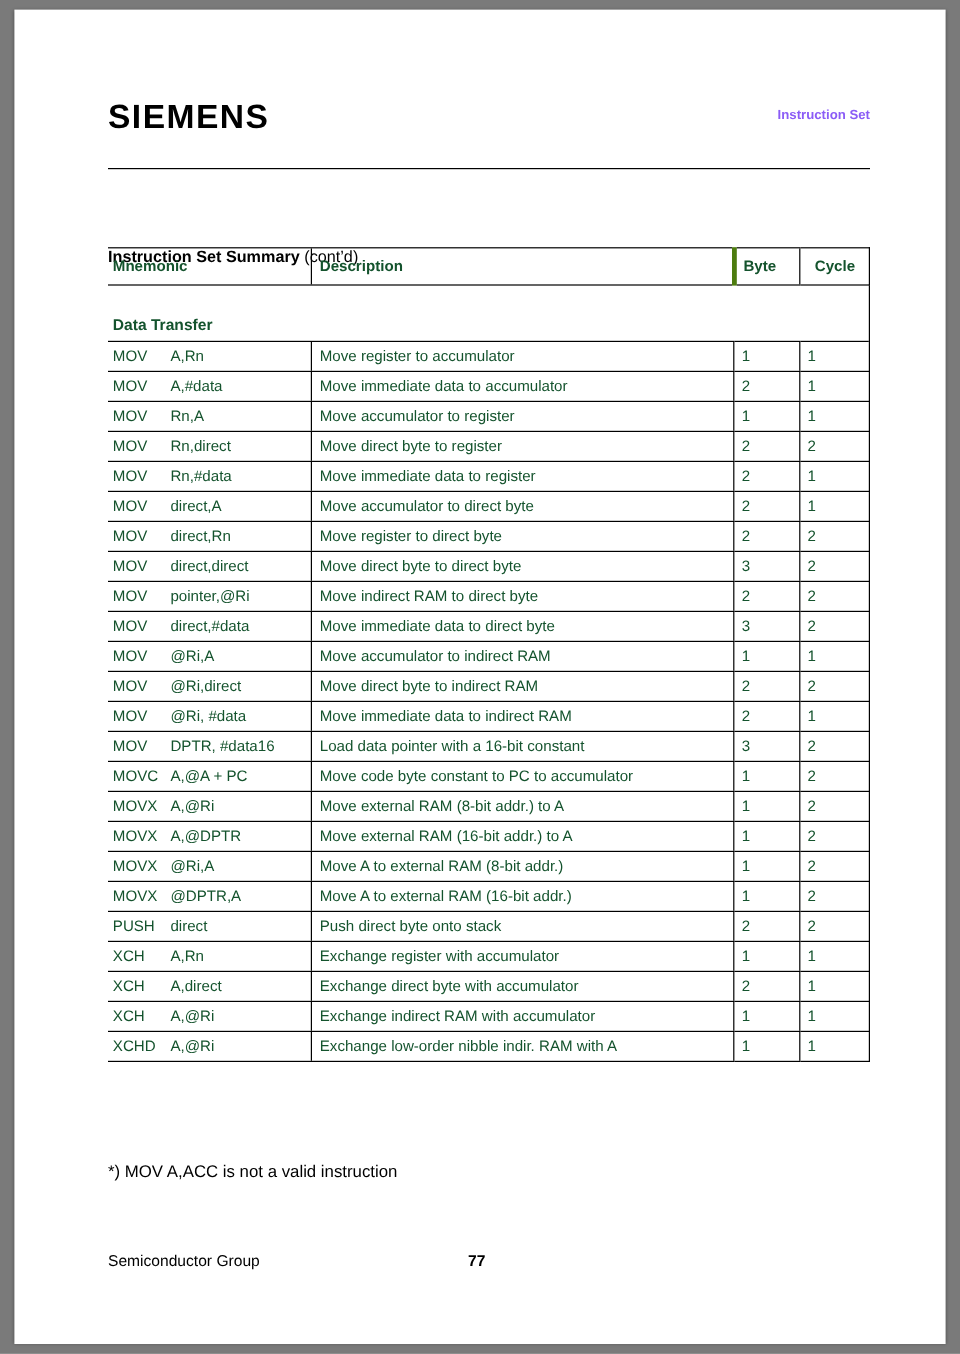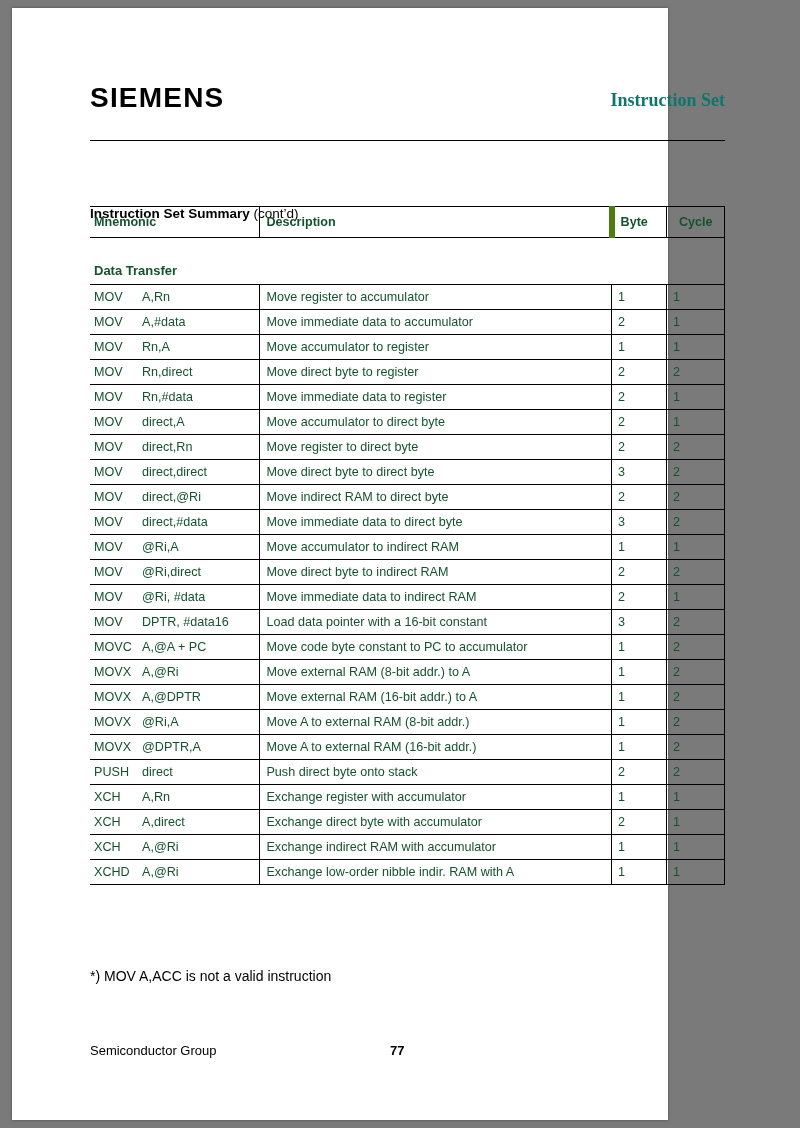--- a/index.html
+++ b/index.html
@@ -10,21 +10,21 @@
   body {
     width: 800px;
     height: 1128px;
     font-family: "Liberation Sans", sans-serif;
     -webkit-font-smoothing: antialiased;
   }
   .page {
     position: absolute;
     left: 12px;
     top: 8px;
-    width: 656px;
+    width: 776px;
     height: 1112px;
     background: #ffffff;
     box-shadow: 0 0 3px rgba(0,0,0,0.35);
   }
   .sheet {
     position: absolute;
     left: 78px;
     top: 60px;
     width: 635px;
     height: 1000px;
@@ -41,24 +41,23 @@
     font-family: "Liberation Sans", sans-serif;
     font-weight: bold;
     font-size: 28px;
     letter-spacing: 1.2px;
     color: #000;
   }
   .hdr-title {
     position: absolute;
     right: 0;
     top: 22px;
-    font-size: 18px;
-    font-weight: bold;
-    color: #0f766e;
-    font-family: Liberation Serif, serif;
+    font-size: 11px;
+    font-weight: bold;
+    color: #8b5cf6;
   }
   .hdr-rule {
     position: absolute;
     left: 0;
     top: 72px;
     width: 635px;
     height: 1px;
     background: #000;
   }
   
@@ -95,21 +94,21 @@
   .col-cyc { width: 58px; }
 
   tr.hrow td {
     height: 30px;
     font-weight: bold;
     border-top: 1.6px solid #000;
     border-bottom: 1.6px solid #000;
   }
   tr.hrow td.cmn { padding-left: 4px; }
   tr.hrow td.cdesc { padding-left: 6px; border-left: 1px solid #000; }
-  tr.hrow td.cbyte { padding-left: 6px; border-left: 6px solid #4d7c0f; }
+  tr.hrow td.cbyte { padding-left: 6px; border-left: 4px solid #4d7c0f; }
   tr.hrow td.ccyc { padding-left: 12px; border-left: 1px solid #000; border-right: 1.6px solid #000; }
 
   tr.grouprow td {
     height: 40px;
     font-weight: bold;
     padding-left: 4px;
     font-size: 13px;
     vertical-align: bottom;
     padding-bottom: 6px;
   }
@@ -251,21 +250,21 @@
             <td class="cbyte">2</td>
             <td class="ccyc">2</td>
           </tr>
           <tr class="drow">
             <td class="cmn"><span class="mn-op">MOV</span><span>direct,direct</span></td>
             <td class="cdesc">Move direct byte to direct byte</td>
             <td class="cbyte">3</td>
             <td class="ccyc">2</td>
           </tr>
           <tr class="drow">
-            <td class="cmn"><span class="mn-op">MOV</span><span>direct,@Ri</span></td>
+            <td class="cmn"><span class="mn-op">MOV</span><span>pointer,@Ri</span></td>
             <td class="cdesc">Move indirect RAM to direct byte</td>
             <td class="cbyte">2</td>
             <td class="ccyc">2</td>
           </tr>
           <tr class="drow">
             <td class="cmn"><span class="mn-op">MOV</span><span>direct,#data</span></td>
             <td class="cdesc">Move immediate data to direct byte</td>
             <td class="cbyte">3</td>
             <td class="ccyc">2</td>
           </tr>

